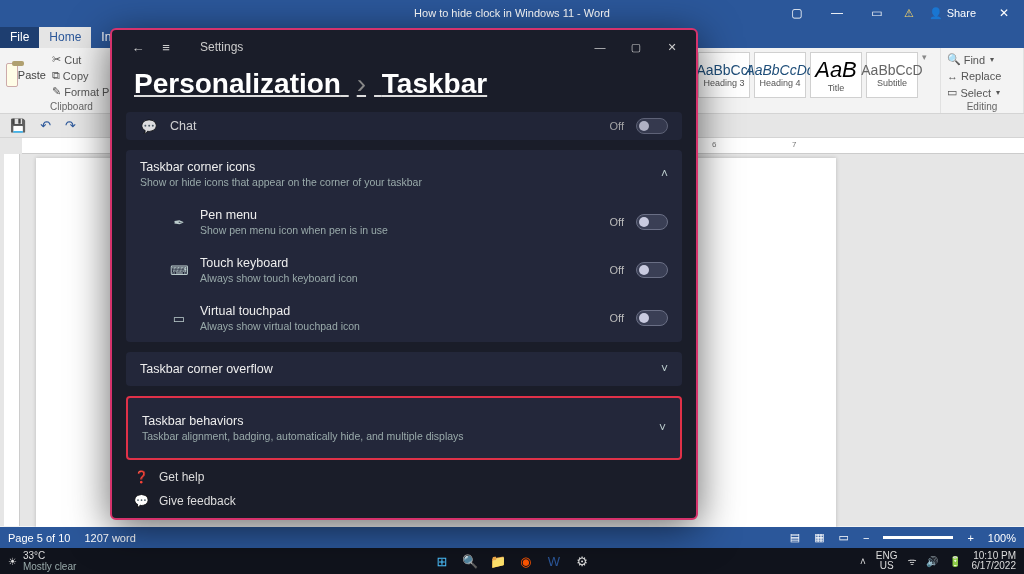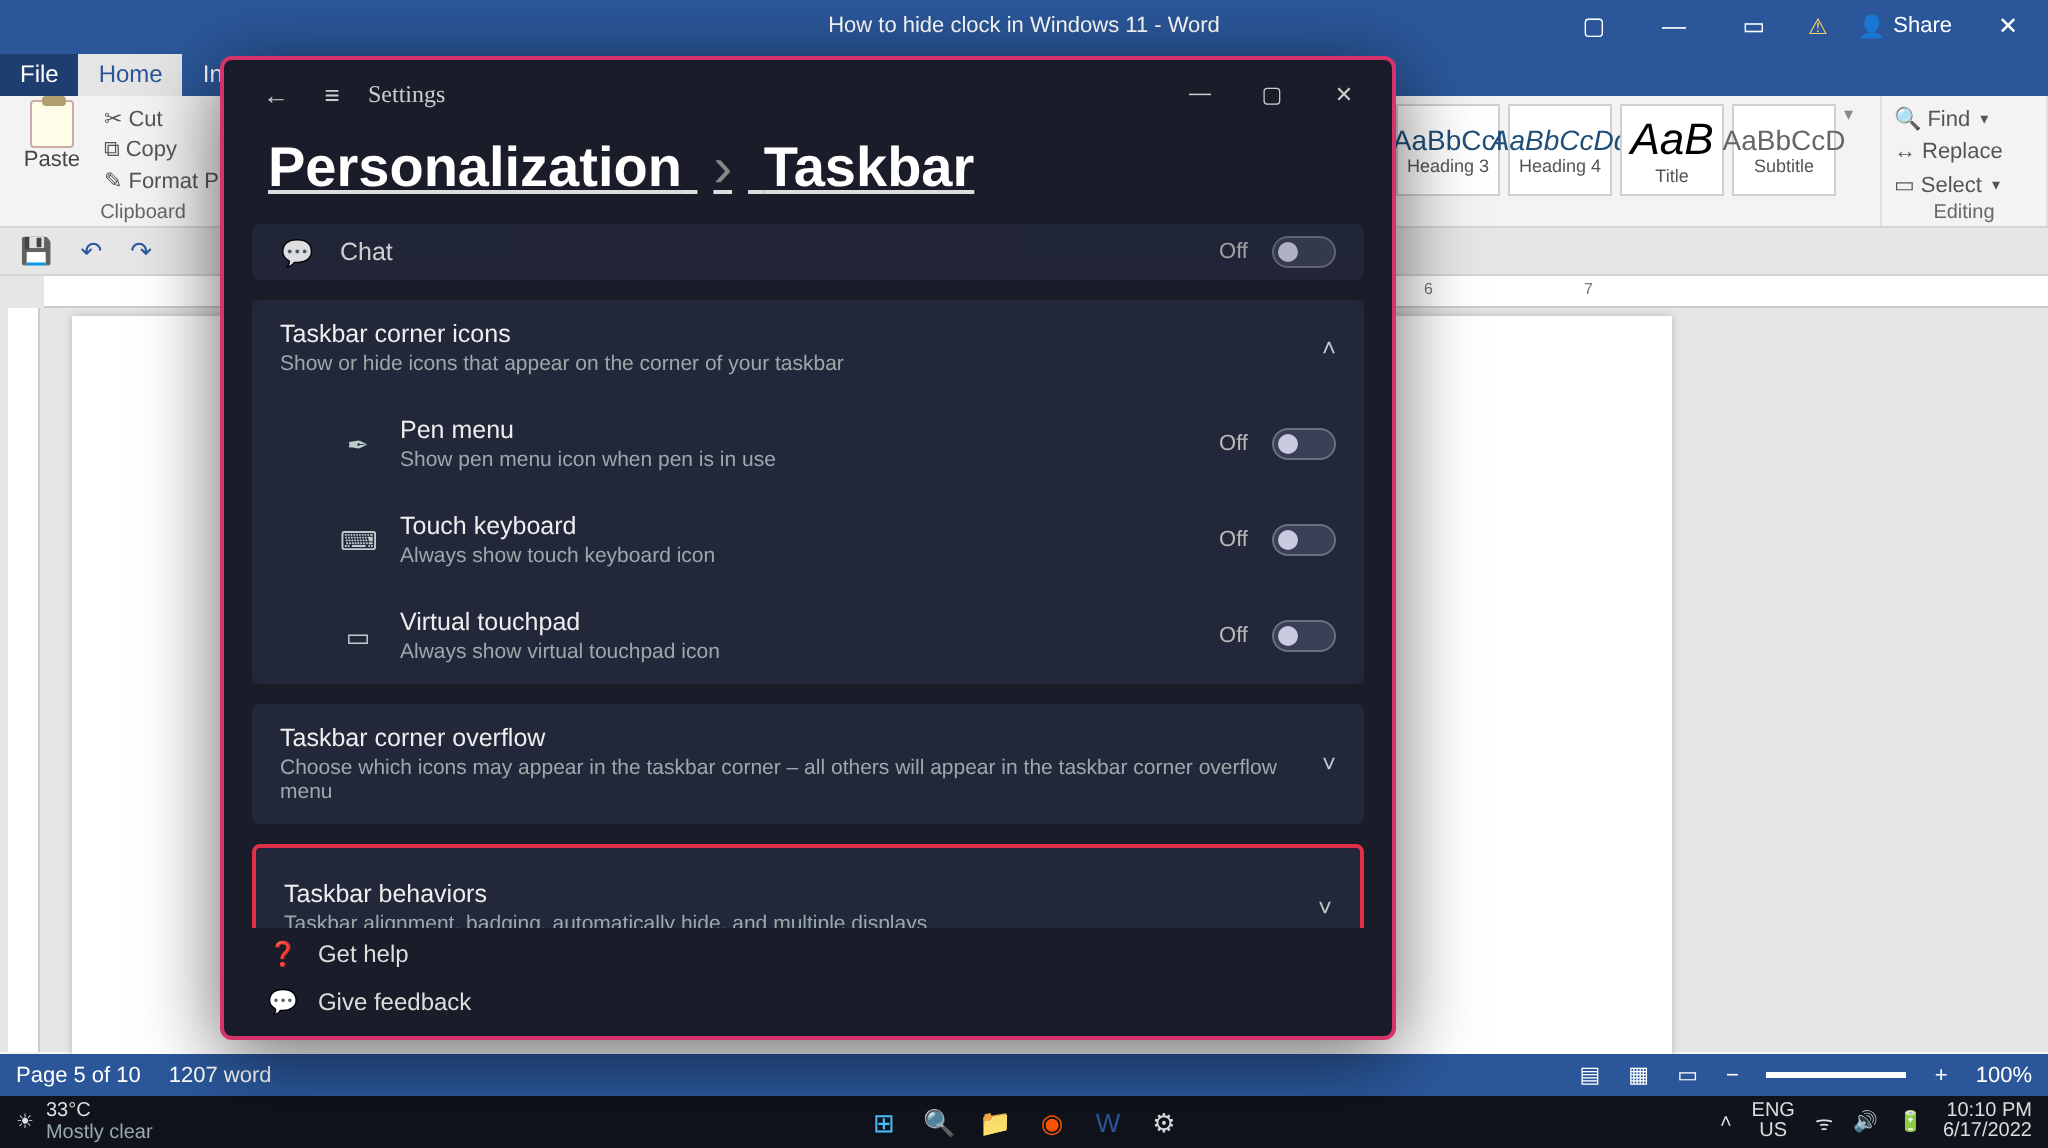--- a/index.html
+++ b/index.html
@@ -16,21 +16,21 @@
   
   .ribbon-tabs { height:22px; background:#2b579a; display:flex; align-items:flex-end; font-size:12px; color:#fff; }
   .ribbon-tabs .tab { padding:3px 10px 4px; cursor:pointer; }
   .ribbon-tabs .tab.file { background:#1e3e70; }
   .ribbon-tabs .tab.active { background:#e5e5e5; color:#2b579a;margin-top:24px; }
 
   
   .ribbon { height:66px; background:#f3f3f3; border-bottom:1px solid #d4d4d4; display:flex; font-size:11px; color:#444; }
   .ribbon .group { border-right:1px solid #e1e1e1; padding:2px 6px 0; display:flex; flex-direction:column; justify-content:space-between; }
   .ribbon .group .label { font-size:10px; color:#666; text-align:center; padding-bottom:1px; }
-  .paste-big { display:flex; flex-direction:column; align-items:center; width:40px; cursor:pointer; }
+  .paste-big { display:flex; flex-direction:row; align-items:center; width:40px; cursor:pointer; }
   .paste-big .ic { width:22px; height:24px; background:#fffde7; border:1px solid #caa; border-radius:2px; position:relative; }
   .paste-big .ic::before { content:""; position:absolute; top:-3px; left:5px; width:12px; height:5px; background:#b0a070; border-radius:2px; }
   .mini { font-size:11px; color:#555; display:flex; align-items:center; gap:3px; padding:1px 0; cursor:pointer; }
   .styles { display:flex; gap:4px; align-items:flex-start; padding-top:2px; }
   .style-box { width:52px; height:46px; border:1px solid #d0d0d0; background:#fff; display:flex; flex-direction:column; align-items:center; justify-content:center; font-size:9px; color:#555; cursor:pointer; }
   .style-box .samp { font-size:14px; color:#1f4e79; }
   .style-box.big .samp { font-size:22px; color:#000;font-style:italic; }
   .editing { width:70px; display:flex; flex-direction:column; gap:2px; padding-top:2px; }
 
   
@@ -55,21 +55,21 @@
   .taskbar .clock  { text-align:right; line-height:1.05; }
 
   
   .settings {
     position:absolute; left:110px; top:28px; width:588px; height:492px;
     background:#1a1d29; color:#ddd; border:2px solid #d6336c; border-radius:6px;
     box-shadow:0 8px 40px rgba(0,0,0,.6); display:flex; flex-direction:column; overflow:hidden;
   }
   .s-titlebar { height:34px; display:flex; align-items:center; padding:0 6px 0 12px; font-size:12px; color:#ccc; }
   .s-titlebar .ic { width:28px; text-align:center; cursor:pointer; font-size:13px; }
-  .s-titlebar .lbl { margin-left:4px;font-family:Liberation Serif, serif; }
+  .s-titlebar .lbl { margin-left:20px; }
   .s-titlebar .spacer { flex:1; }
   .s-titlebar .win { width:36px; text-align:center; cursor:pointer; color:#ccc; font-size:11px; }
   .s-crumb { padding:4px 22px 12px; font-size:28px;text-decoration:underline; }
   .s-crumb .main { font-weight:600; color:#fff; }
   .s-crumb .sep  { color:#888; margin:0 8px; }
   .s-crumb .cur  { font-weight:600; color:#fff; }
   .s-body { flex:1; overflow:hidden; padding:0 14px 8px 14px; display:flex; flex-direction:column; gap:10px; font-size:12px; }
 
   .card { background:#23273a; border-radius:4px; }
   .row  { display:flex; align-items:center; padding:10px 14px; gap:12px; cursor:pointer; }
@@ -315,21 +315,20 @@
         </div>
         <span class="state">Off</span>
         <div class="toggle"></div>
       </div>
     </div>
 
     <div class="card">
       <div class="row">
         <div class="txt">
           <div class="ttl">Taskbar corner overflow</div>
-          <div class="sub">Choose which icons may appear in the taskbar corner – all others will appear in the taskbar corner overflow menu</div>
         </div>
         <span class="chev">˅</span>
       </div>
     </div>
 
     <div class="card highlight">
       <div class="row" style="padding:16px 14px">
         <div class="txt">
           <div class="ttl">Taskbar behaviors</div>
           <div class="sub">Taskbar alignment, badging, automatically hide, and multiple displays</div>

